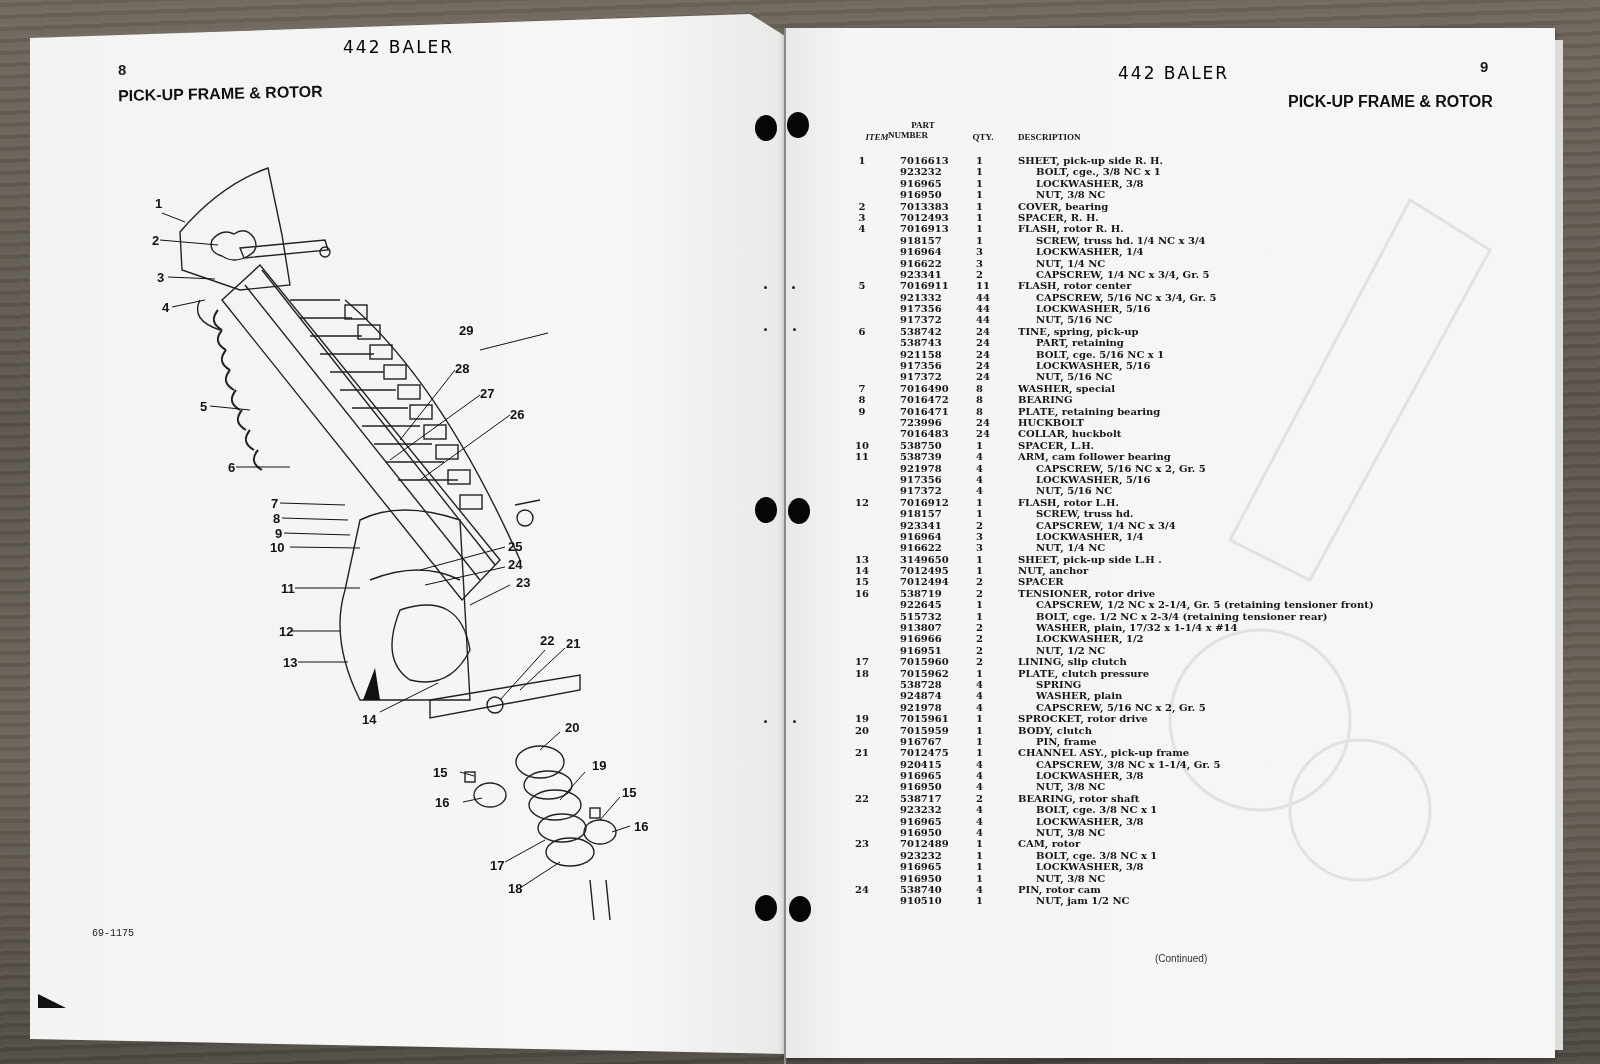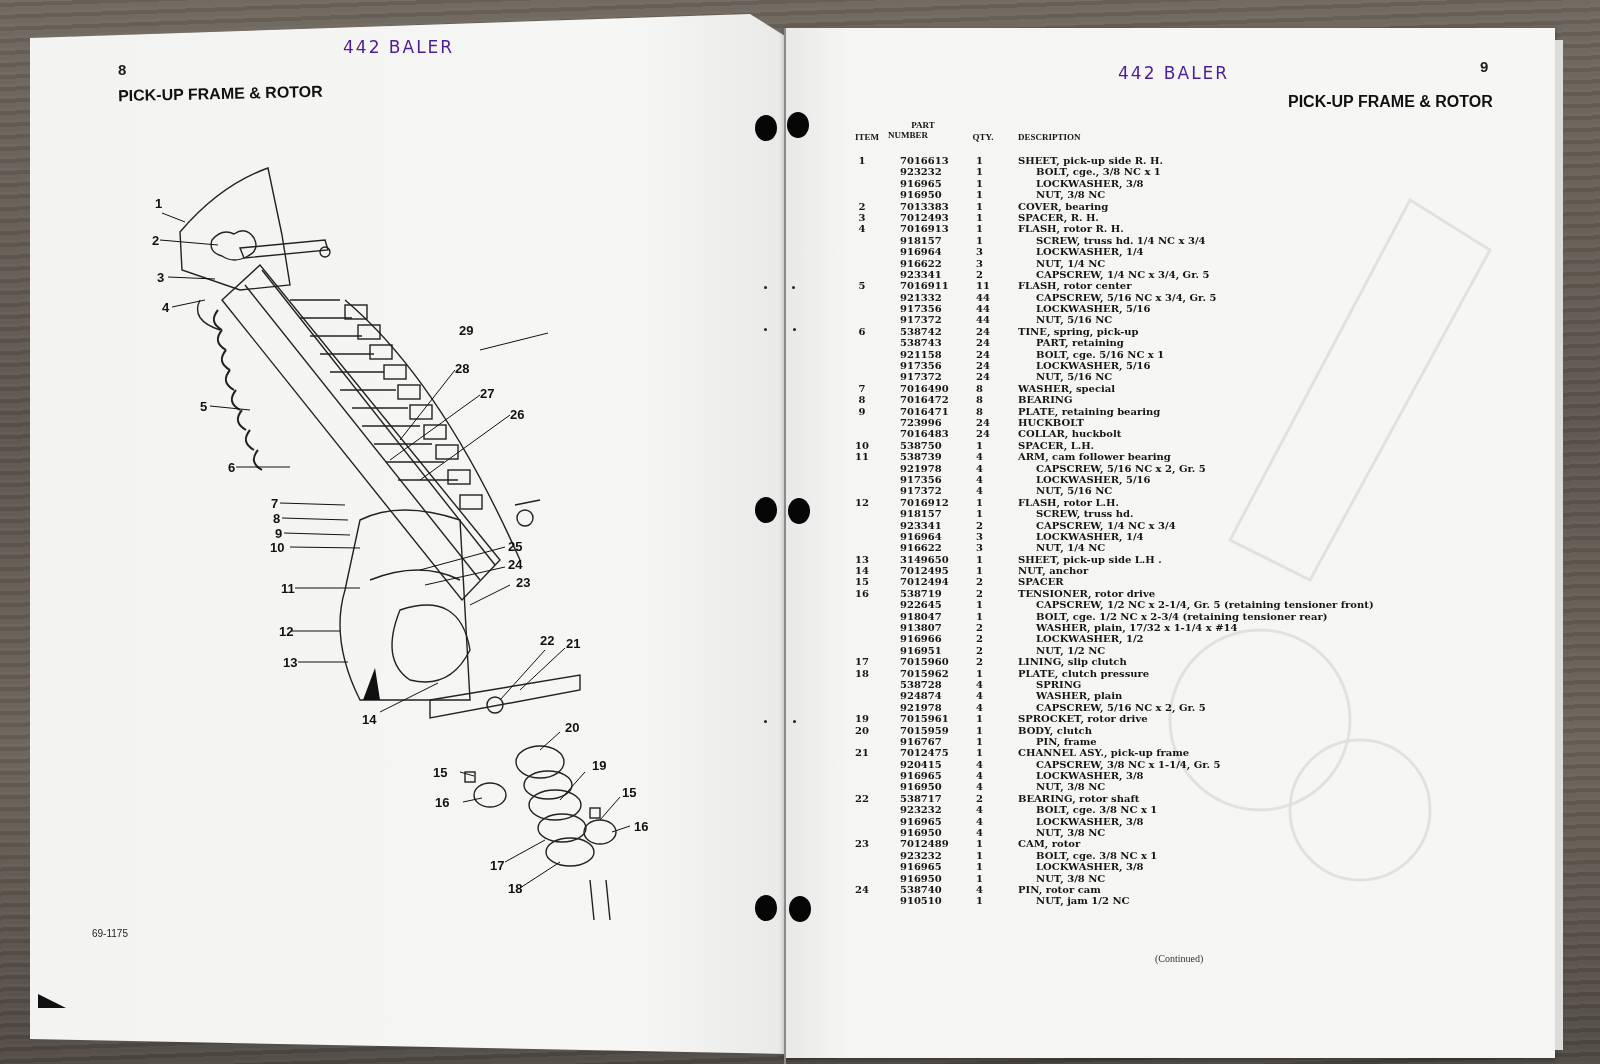--- a/index.html
+++ b/index.html
@@ -21,43 +21,43 @@
     clip-path: polygon(0 24px, 720px 0, 755px 22px, 755px 1040px, 0 1025px);
     background: linear-gradient(90deg,#f3f3f1 0%,#f6f6f4 80%,#e9e9e7 100%);
   }
   .page-right {
     left:785px; top:28px; width:770px; height:1030px;
     background: linear-gradient(90deg,#e8e8e6 0%,#f5f5f3 8%,#f6f6f4 100%);
   }
   .page-edge-right { position:absolute; left:1555px; top:40px; width:8px; height:1010px; background:#dcdcda; }
   .spine { position:absolute; left:784px; top:28px; width:2px; height:1036px; background:#8a8a88; }
 
-  .hdr-title { position:absolute; font-family:"DejaVu Sans", sans-serif; font-size:17px; letter-spacing:2px; color:#4c1d95; }
+  .hdr-title { position:absolute; font-family:"DejaVu Sans", sans-serif; font-size:17px; letter-spacing:2px; color:#000000; }
   .page-num { position:absolute; font-family:"Liberation Sans", sans-serif; font-weight:bold; font-size:15px; color:#1a1a1a; }
   .section-title { position:absolute; font-family:"Liberation Sans", sans-serif; font-weight:bold; font-size:16px; color:#111; }
 
   .hole { position:absolute; width:22px; height:26px; border-radius:50%; background:#060606; }
 
   .diagram { position:absolute; left:100px; top:160px; width:600px; height:800px; }
   .callout { font-family:"Liberation Sans Narrow","Liberation Sans", sans-serif; font-weight:bold; font-size:13px; fill:#111; }
 
-  .form-no { position:absolute; left:92px; top:928px; font-family:Liberation Sans, sans-serif; font-size:10px; color:#222; }
+  .form-no { position:absolute; left:92px; top:928px; font-family:Liberation Mono, monospace; font-size:10px; color:#222; }
   .corner-mark { position:absolute; left:38px; top:994px; width:0; height:0; border-bottom:14px solid #111; border-right:28px solid transparent; }
 
   .parts { position:absolute; left:848px; top:118px; width:620px; font-family:"DejaVu Serif", serif; color:#151515; }
   .parts .colhead { position:relative; height:28px; font-family:"Liberation Serif", serif; font-weight:bold; font-size:9px; }
   .colhead span { position:absolute; text-align:center; }
   .row { position:relative; height:11.4px; font-size:10px; line-height:11.4px; font-weight:bold; white-space:nowrap; }
   .row span { position:absolute; top:0; }
   .c-item { left:0; width:28px; text-align:center; }
   .c-part { left:52px; }
   .c-qty { left:128px; }
   .c-desc { left:170px; }
   .c-desc.sub { left:188px; }
-  .continued { position:absolute; left:1155px; top:953px; font-size:10px; font-family:Liberation Serif, serif; color:#333; }
+  .continued { position:absolute; left:1155px; top:953px; font-size:10px; font-family:Liberation Sans, sans-serif; color:#333; }
   .dot { position:absolute; width:3px; height:3px; border-radius:50%; background:#222; }
   .ghost { position:absolute; left:1110px; top:160px; width:420px; height:780px; opacity:0.08; }
 </style>
 </head>
 <body>
 
 <div class="wood-grain"></div>
 
 <div class="page page-left"></div>
 <div class="hdr-title" style="left:343px;top:37px;">442 BALER</div>
@@ -236,21 +236,21 @@
 <div class="dot" style="left:793px;top:328px;"></div>
 <div class="dot" style="left:764px;top:720px;"></div>
 <div class="dot" style="left:793px;top:720px;"></div>
 
 <div class="hdr-title" style="left:1118px;top:63px;">442 BALER</div>
 <div class="page-num" style="left:1480px;top:58px;">9</div>
 <div class="section-title" style="left:1288px;top:93px;">PICK-UP FRAME &amp; ROTOR</div>
 
 <div class="parts">
   <div class="colhead">
-    <span style="left:4px;top:14px;width:30px;">ITEM</span>
+    <span style="left:14px;top:14px;width:30px;font-style:italic;">ITEM</span>
     <span style="left:50px;top:2px;width:50px;">PART</span>
     <span style="left:35px;top:12px;width:50px;">NUMBER</span>
     <span style="left:120px;top:14px;width:30px;">QTY.</span>
     <span style="left:170px;top:14px;text-align:right;">DESCRIPTION</span>
   </div>
   <div id="rows" style="margin-top:9px;">
       <div class="row">
         <span class="c-item">1</span>
         <span class="c-part">7016613</span>
         <span class="c-qty">1</span>
@@ -485,21 +485,21 @@
         <span class="c-desc">TENSIONER, rotor drive</span>
       </div>
       <div class="row">
         <span class="c-item"></span>
         <span class="c-part">922645</span>
         <span class="c-qty">1</span>
         <span class="c-desc sub">CAPSCREW, 1/2 NC x 2-1/4, Gr. 5 (retaining tensioner front)</span>
       </div>
       <div class="row">
         <span class="c-item"></span>
-        <span class="c-part">918047</span>
+        <span class="c-part">515732</span>
         <span class="c-qty">1</span>
         <span class="c-desc sub">BOLT, cge. 1/2 NC x 2-3/4  (retaining tensioner rear)</span>
       </div>
       <div class="row">
         <span class="c-item"></span>
         <span class="c-part">913807</span>
         <span class="c-qty">2</span>
         <span class="c-desc sub">WASHER, plain, 17/32 x 1-1/4 x #14</span>
       </div>
       <div class="row">

